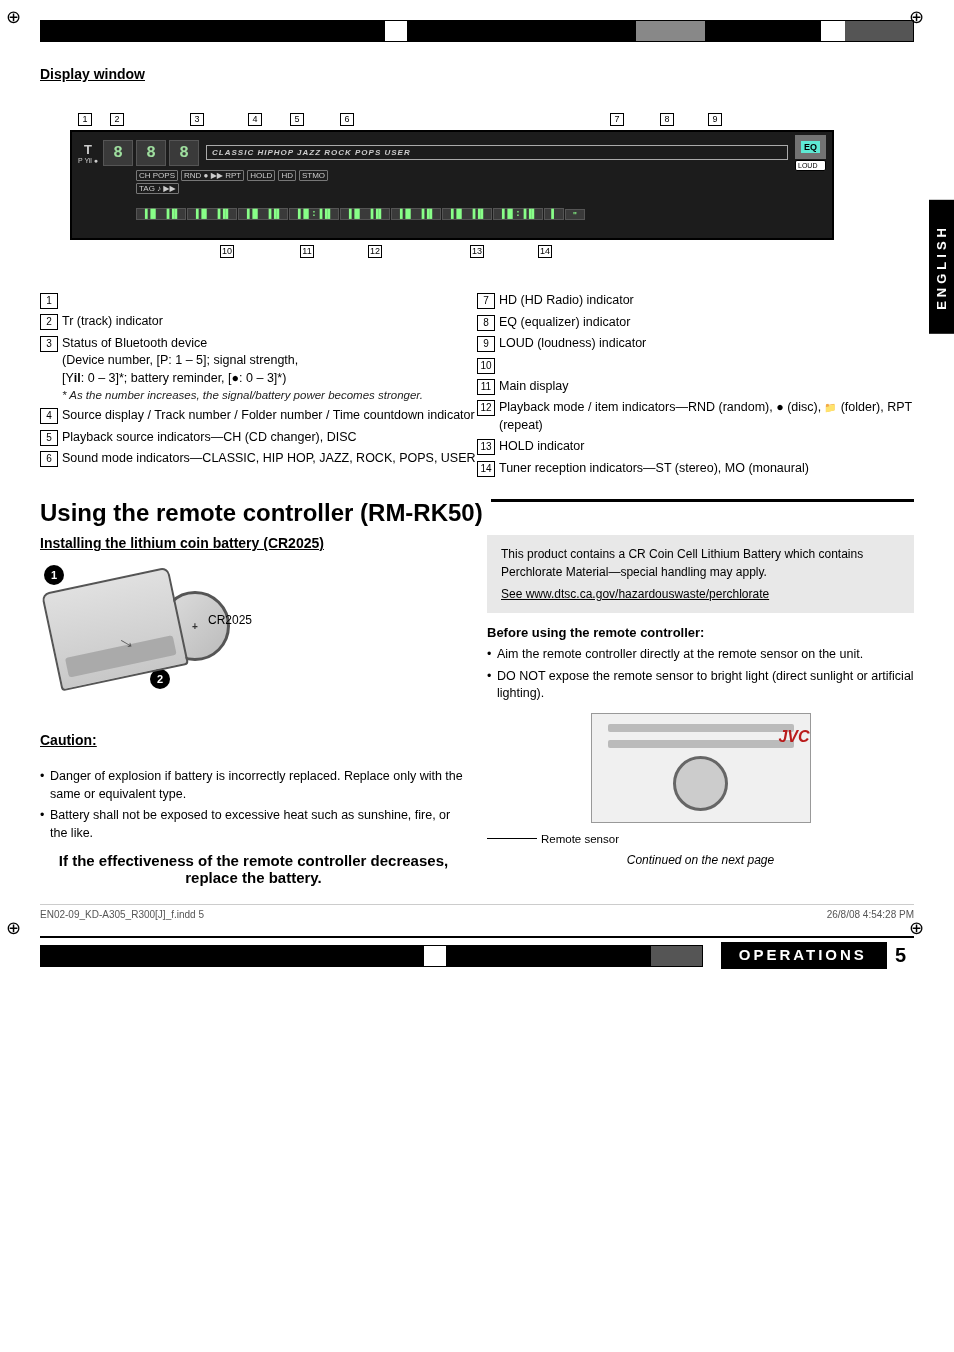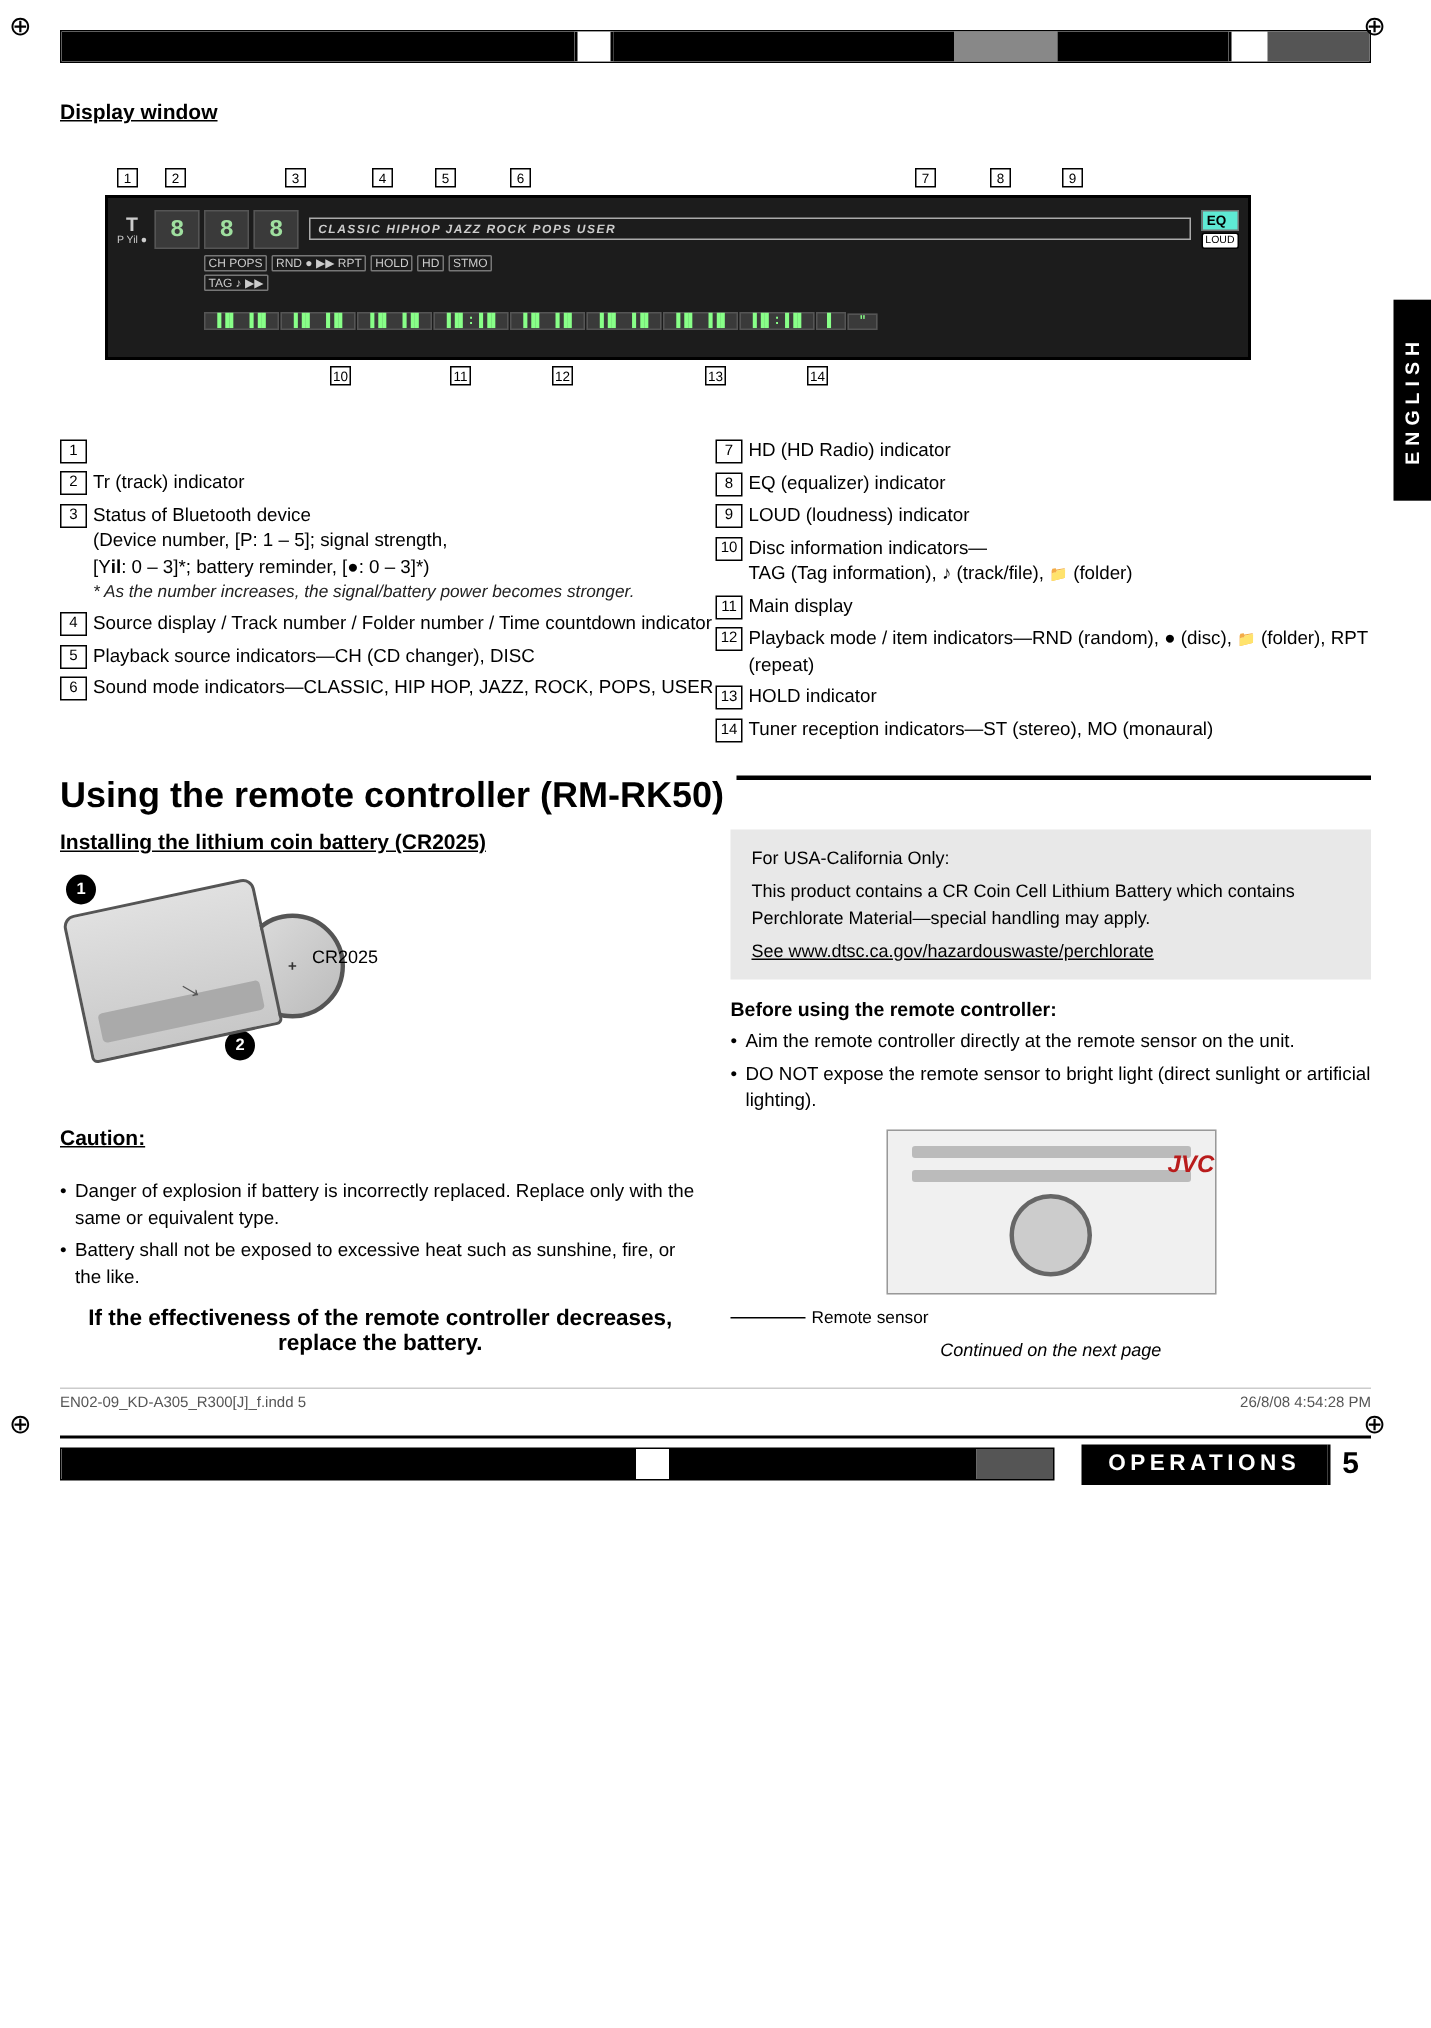--- a/index.html
+++ b/index.html
@@ -273,21 +273,21 @@
       justify-content: center;
       font-size: 10px;
     }
 
     .eq-badge {
       background: #5eead4;
       color: #000;
       font-size: 9px;
       font-weight: bold;
       padding: 1px 3px;
-      border: 1px solid #737373;
+      border: 6px solid #737373;
     }
 
     .loud-badge {
       background: #fff;
       color: #000;
       font-size: 7px;
       padding: 1px 2px;
       border: 1px solid #000;
       border-radius: 2px;
     }
@@ -484,22 +484,20 @@
         <div class="indicator-item">
           <span class="indicator-num">8</span>
           <span class="indicator-text">EQ (equalizer) indicator</span>
         </div>
         <div class="indicator-item">
           <span class="indicator-num">9</span>
           <span class="indicator-text">LOUD (loudness) indicator</span>
         </div>
         <div class="indicator-item" style="align-items:flex-start;">
           <span class="indicator-num">10</span>
-          <span class="indicator-text">Disc information indicators—<br>
-            TAG (Tag information), ♪ (track/file), <span class="icon-folder">📁</span> (folder)</span>
         </div>
         <div class="indicator-item">
           <span class="indicator-num">11</span>
           <span class="indicator-text">Main display</span>
         </div>
         <div class="indicator-item" style="align-items:flex-start;">
           <span class="indicator-num">12</span>
           <span class="indicator-text">Playback mode / item indicators—RND (random), ● (disc), <span class="icon-folder">📁</span> (folder), RPT (repeat)</span>
         </div>
         <div class="indicator-item">
@@ -560,21 +558,20 @@
           <li>Danger of explosion if battery is incorrectly replaced. Replace only with the same or equivalent type.</li>
           <li>Battery shall not be exposed to excessive heat such as sunshine, fire, or the like.</li>
         </ul>
 
         <div class="bold-note" style="margin-top:10px;">If the effectiveness of the remote controller decreases, replace the battery.</div>
       </div>
 
       <div>
 
         <div class="california-box">
-          <div style="font-weight:normal; margin-bottom:4px;">For USA-California Only:</div>
           <div style="margin-bottom:4px;">This product contains a CR Coin Cell Lithium Battery which contains Perchlorate Material—special handling may apply.</div>
           <div style="text-decoration:underline; cursor:pointer;">See www.dtsc.ca.gov/hazardouswaste/perchlorate</div>
         </div>
 
         <div class="before-using-title">Before using the remote controller:</div>
         <ul class="bullet-list">
           <li>Aim the remote controller directly at the remote sensor on the unit.</li>
           <li>DO NOT expose the remote sensor to bright light (direct sunlight or artificial lighting).</li>
         </ul>
 

